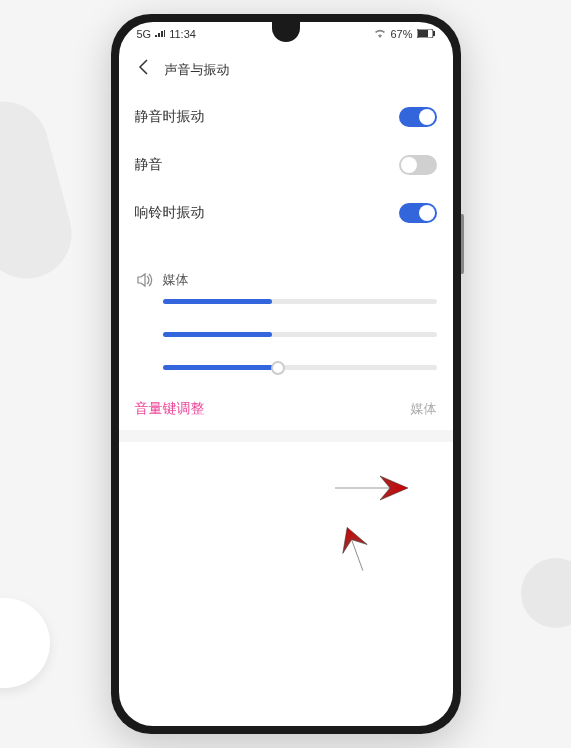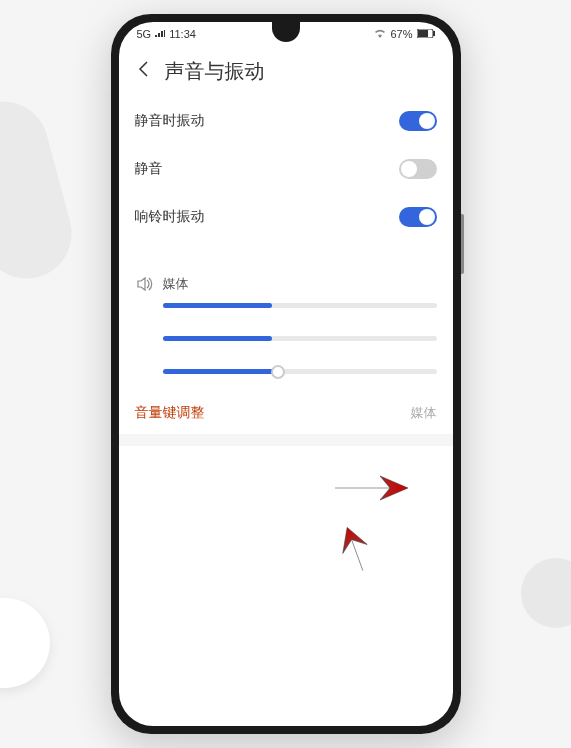--- a/index.html
+++ b/index.html
@@ -77,21 +77,21 @@
       display: flex;
       align-items: center;
       padding: 12px 16px;
       gap: 12px;
     }
     .back-arrow {
       font-size: 18px;
       cursor: pointer;
     }
     .page-title {
-      font-size: 20px;
+      font-size: 13px;
       color: #333;
     }
     .content {
       padding: 0 16px;
     }
     .setting-row {
       display: flex;
       justify-content: space-between;
       align-items: center;
       padding: 14px 0;
@@ -180,21 +180,21 @@
       transform: translate(-50%, -50%);
     }
     .value-row {
       display: flex;
       justify-content: space-between;
       align-items: center;
       padding: 12px 0;
     }
     .value-label {
       font-size: 14px;
-      color: #c2410c;
+      color: #ec4899;
     }
     .value-text {
       font-size: 13px;
       color: #aaa;
     }
     .chevron {
       color: #ccc;
       margin-left: 6px;
     }
     .value-right {

